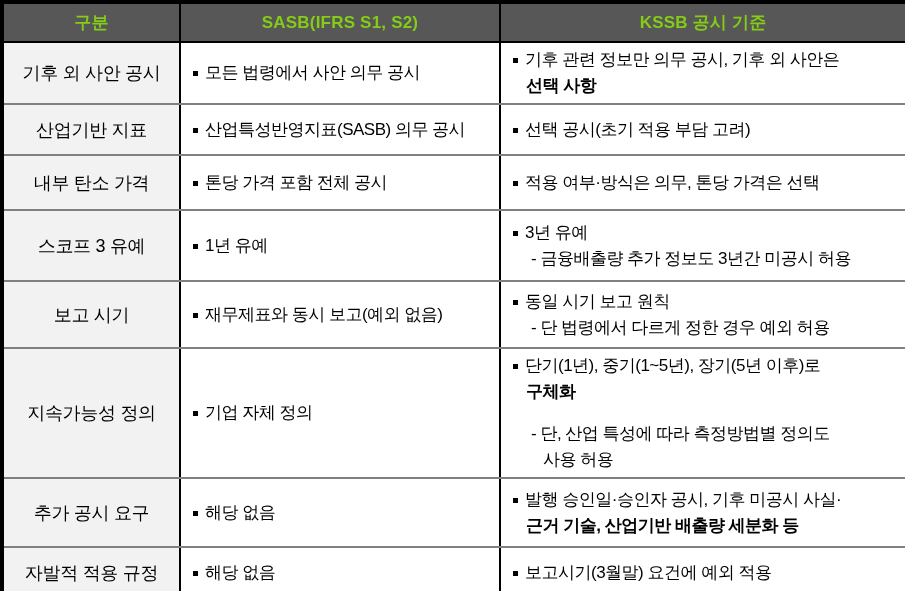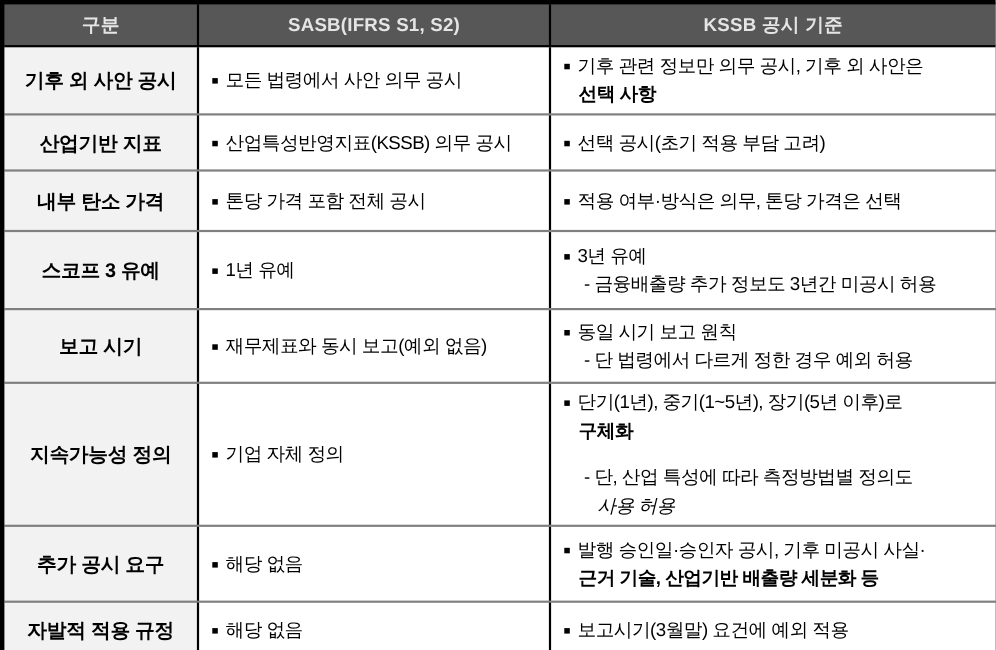--- a/index.html
+++ b/index.html
@@ -8,41 +8,41 @@
     width:905px;height:591px;box-sizing:border-box;background:#fff;
   }
   table.cmp{
     width:905px;height:591px;border-collapse:collapse;table-layout:fixed;
     border:4px solid #000;box-sizing:border-box;
   }
   col.c1{width:178px;}
   col.c2{width:320px;}
   col.c3{width:407px;}
   th{
-    background:#575757;color:#e5e5e5;font-weight:bold;font-size:17px;
+    background:#575757;color:#84cc16;font-weight:bold;font-size:17px;
     text-align:center;vertical-align:middle;height:37px;
     border-left:2px solid #000;border-right:2px solid #000;
     border-bottom:2px solid #000;padding:0 4px;letter-spacing:0.2px;
   }
   td{
     border-left:2px solid #000;border-right:2px solid #000;
     border-top:2.5px solid #808080;border-bottom:2.5px solid #808080;
     vertical-align:middle;font-size:17px;background:#fff;padding:4px 8px 4px 10px;
   }
   td.label{
-    background:#f2f2f2;font-weight:bold;font-size:18px;text-align:center;
+    background:#f2f2f2;font-weight:normal;font-size:18px;text-align:center;
     padding:4px 6px;letter-spacing:-0.3px;
   }
   tr:last-child td{border-bottom:none;}
   .line{line-height:26px;white-space:nowrap;letter-spacing:-0.5px;}
   .line.blank{height:16px;}
   .line.bullet{padding-left:2px;}
   .line.cont{padding-left:15px;font-weight:bold;}
   .line.sub{padding-left:20px;}
-  .line.subcont{padding-left:32px;font-style:italic;}
+  .line.subcont{padding-left:32px;}
   .sq{
     display:inline-block;width:5px;height:5px;background:#000;
     margin-right:7px;vertical-align:2px;
   }
 </style>
 </head>
 <body>
 
 <div class="table-wrap">
   <table class="cmp">
@@ -65,21 +65,21 @@
             <div class="line bullet"><span class="sq"></span><span>모든 법령에서 사안 의무 공시</span></div>
           </td>
           <td>
             <div class="line bullet"><span class="sq"></span><span>기후 관련 정보만 의무 공시, 기후 외 사안은</span></div>
             <div class="line cont"><span>선택 사항</span></div>
           </td>
         </tr>
         <tr style="height: 51px;">
           <td class="label">산업기반 지표</td>
           <td>
-            <div class="line bullet"><span class="sq"></span><span>산업특성반영지표(KSSB) 의무 공시</span></div>
+            <div class="line bullet"><span class="sq"></span><span>산업특성반영지표(SASB) 의무 공시</span></div>
           </td>
           <td>
             <div class="line bullet"><span class="sq"></span><span>선택 공시(초기 적용 부담 고려)</span></div>
           </td>
         </tr>
         <tr style="height: 55px;">
           <td class="label">내부 탄소 가격</td>
           <td>
             <div class="line bullet"><span class="sq"></span><span>톤당 가격 포함 전체 공시</span></div>
           </td>

